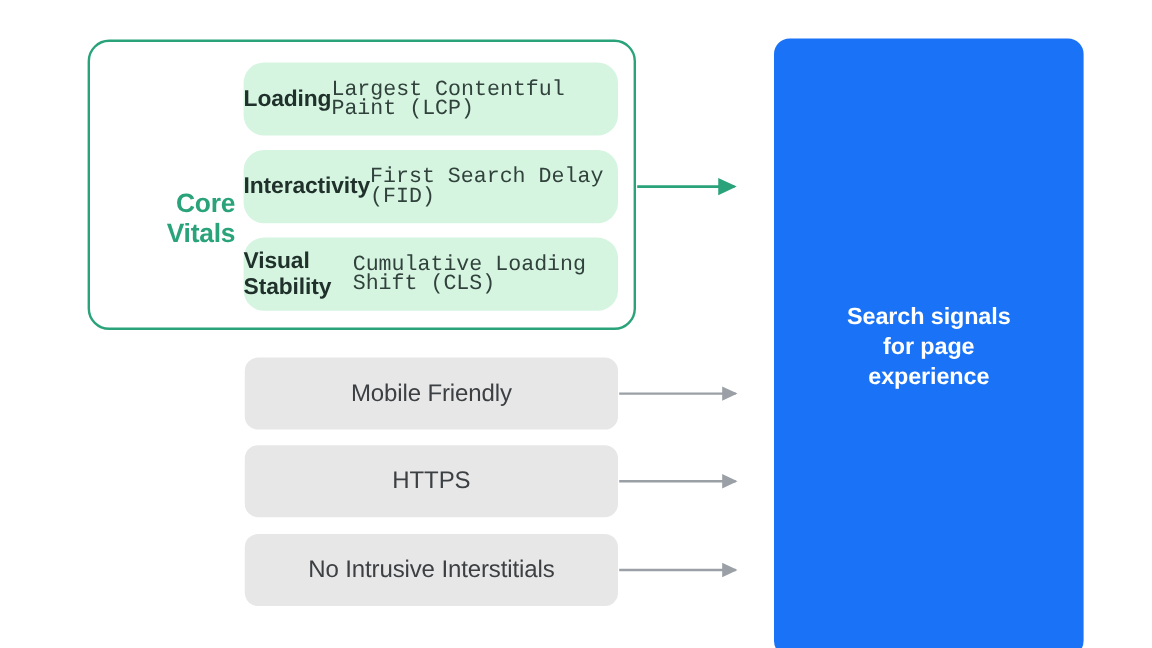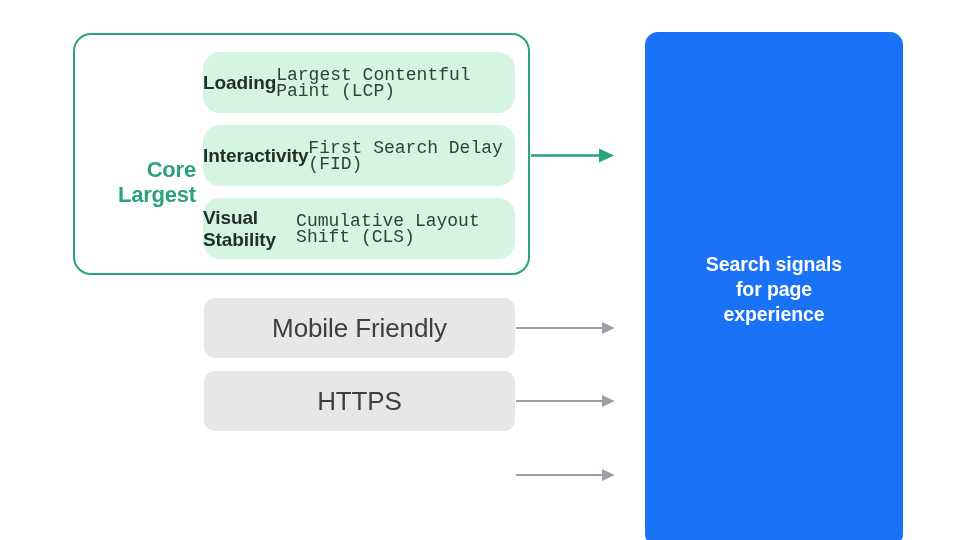--- a/index.html
+++ b/index.html
@@ -94,21 +94,21 @@
     display: flex;
     align-items: center;
     justify-content: center;
   }
   .factor-card.f1 { top: 298px; }
   .factor-card.f2 { top: 371px; justify-content: center; }
   .factor-card.f3 { top: 445px; }
 
   .factor-label {
     color: #3c4043;
-    font-size: 26px;
+    font-size: 20px;
     font-weight: normal;
     line-height: 24px;
     letter-spacing: -0.1px;
   }
 
   
   .outcome-panel {
     position: absolute;
     left: 630px;
     top: 32px;
@@ -142,46 +142,49 @@
 </style>
 </head>
 <body>
 
 <div id="canvas">
 
   <div class="cwv-container"></div>
 
   <div class="cwv-label">
     <div>Core</div>
-    <div>Largest</div>
+    <div>Vitals</div>
   </div>
 
   <div class="metric-card m1">
     <div class="metric-title">Loading</div>
     <div class="metric-sub">Largest Contentful Paint (LCP)</div>
   </div>
 
   <div class="metric-card m2">
     <div class="metric-title">Interactivity</div>
     <div class="metric-sub">First Search Delay (FID)</div>
   </div>
 
   <div class="metric-card m3">
     <div class="metric-title">Visual Stability</div>
-    <div class="metric-sub">Cumulative Layout Shift (CLS)</div>
+    <div class="metric-sub">Cumulative Loading Shift (CLS)</div>
   </div>
 
   <div class="factor-card f1">
     <div class="factor-label">Mobile Friendly</div>
   </div>
 
   <div class="factor-card f2">
     <div class="factor-label">HTTPS</div>
   </div>
 
+  <div class="factor-card f3">
+    <div class="factor-label">No Intrusive Interstitials</div>
+  </div>
 
   <svg id="arrows" viewBox="0 0 960 540">
     <defs>
       <marker id="head-green" markerWidth="7" markerHeight="7" refX="5.6" refY="3.2" orient="auto" markerUnits="strokeWidth">
         <path d="M0,0.2 L6.4,3.2 L0,6.2 z" fill="#2aa37b"></path>
       </marker>
       <marker id="head-gray" markerWidth="7" markerHeight="7" refX="5.6" refY="3.2" orient="auto" markerUnits="strokeWidth">
         <path d="M0,0.2 L6.4,3.2 L0,6.2 z" fill="#9aa0a6"></path>
       </marker>
     </defs>

